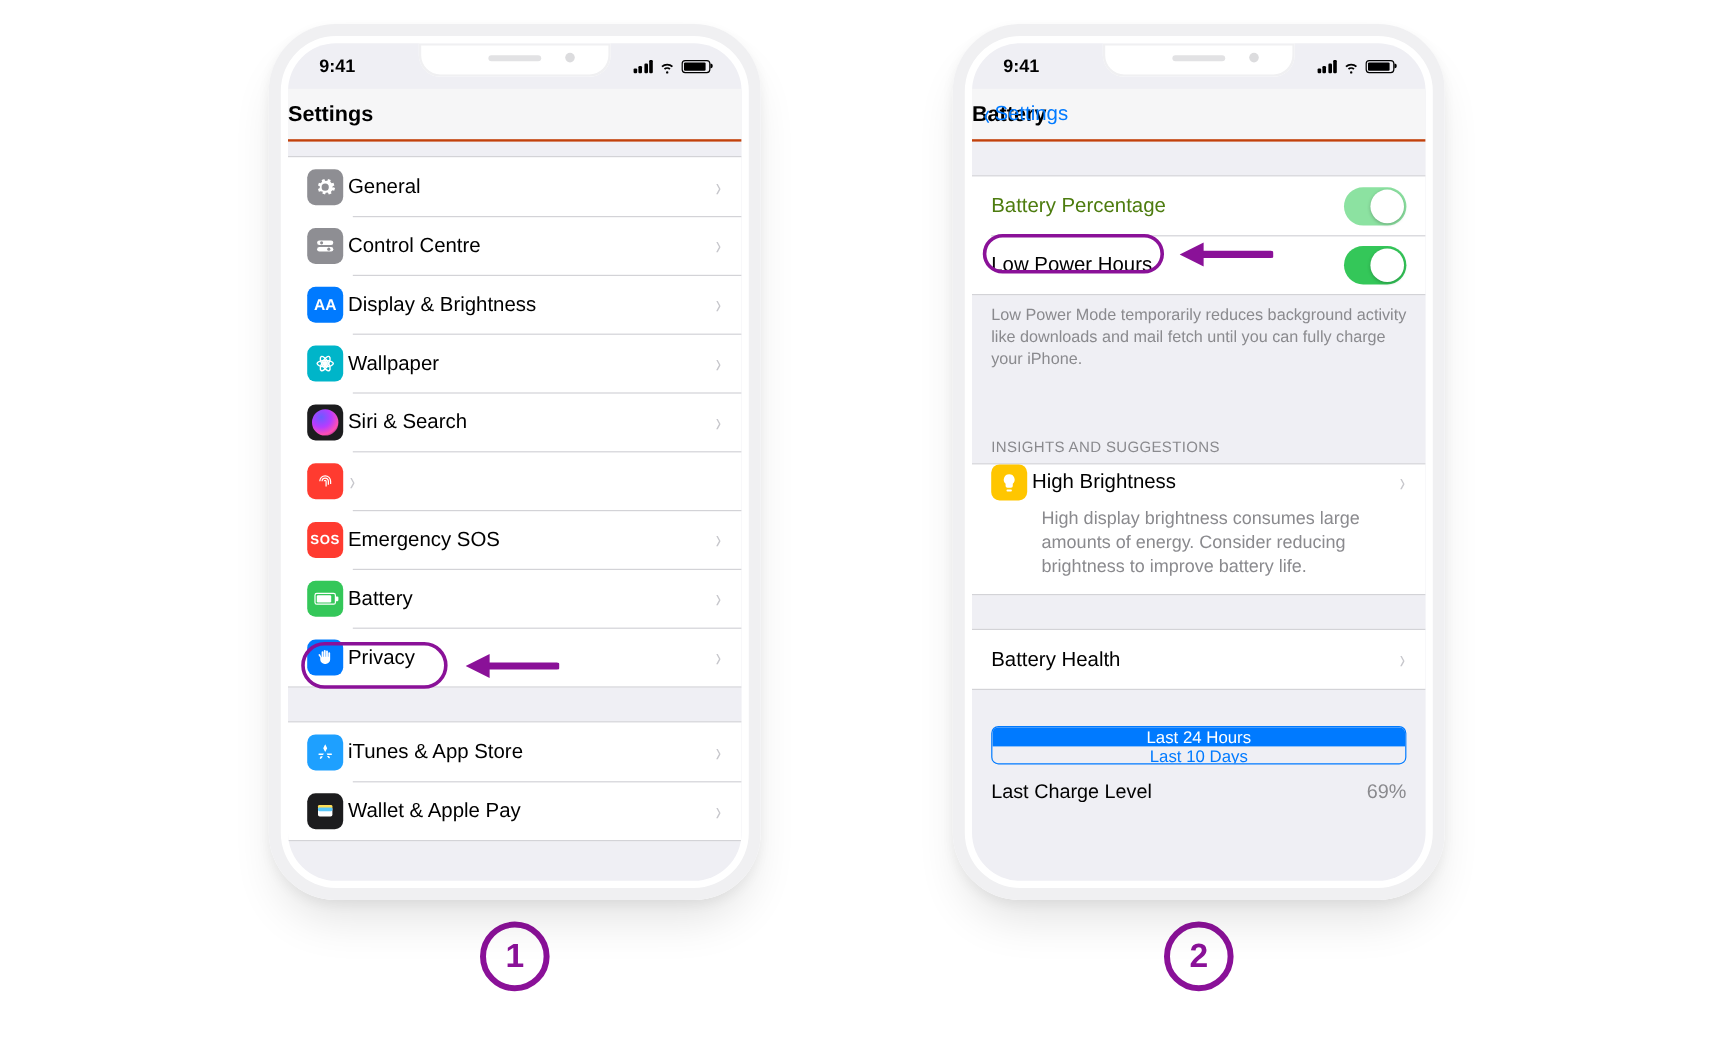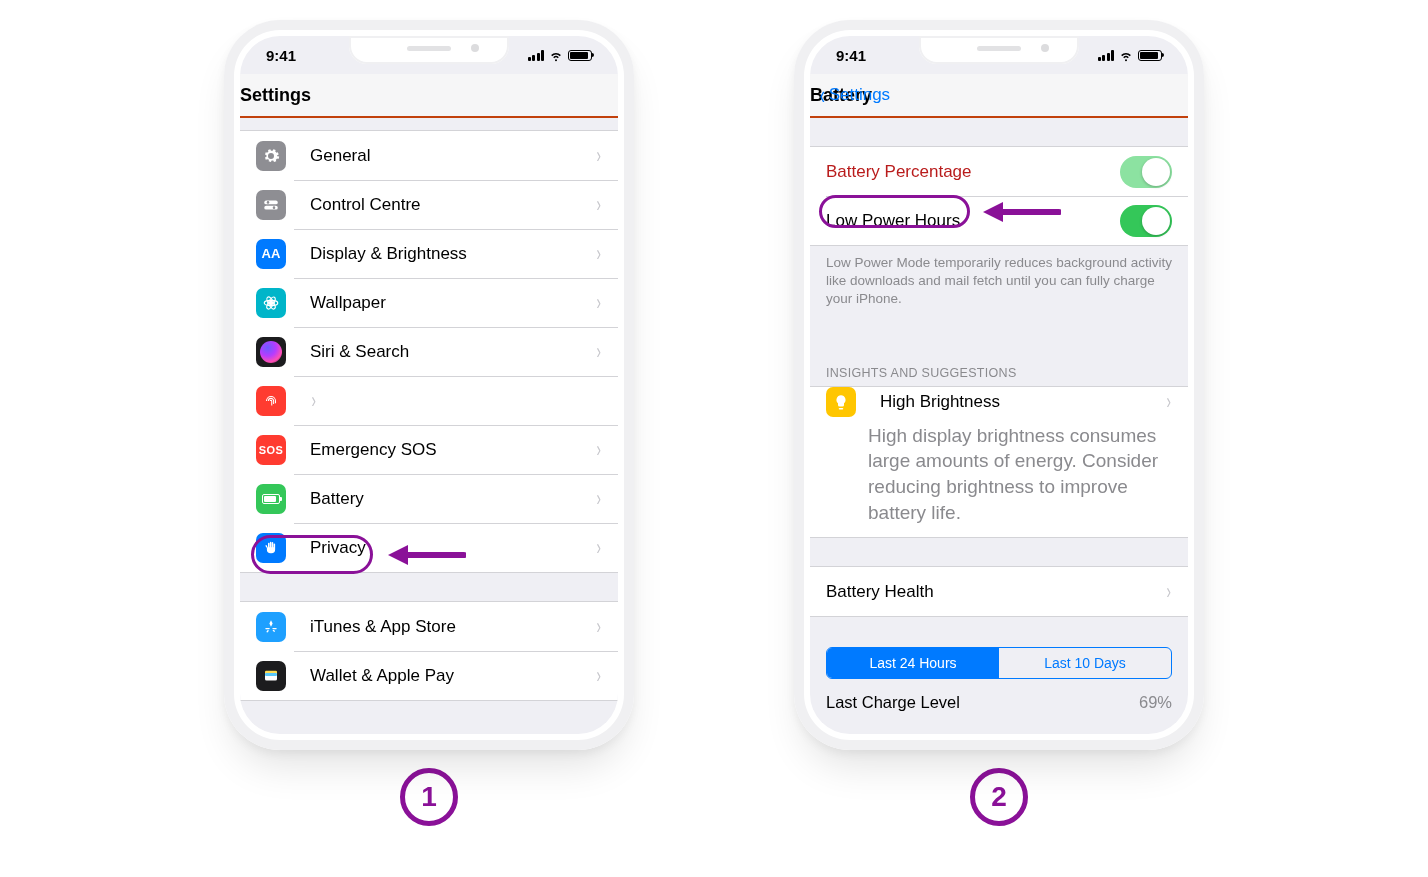--- a/index.html
+++ b/index.html
@@ -133,25 +133,25 @@
   }
   .cell + .cell::before {
     content:""; position:absolute; left: 54px; right:0; top:0;
     height:1px; background:#d3d3d7;
   }
   .cell.no-icon + .cell.no-icon::before,
   .cell.no-icon::before { left: 16px; }
   .icon-box {
     width: 30px; height: 30px; border-radius: 7px;
     display:flex; align-items:center; justify-content:center;
-    color:#fff; font-size:16px; margin-right:24px;
+    color:#fff; font-size:16px; margin-right:4px;
     flex: 0 0 30px;
   }
   .cell-label { flex:1; font-size:17px; color:#000; }
-  .cell-sub { font-size:19px; color:#8a8a8e; line-height:1.35; padding: 6px 0 12px 0; }
+  .cell-sub { font-size:15px; color:#8a8a8e; line-height:1.35; padding: 6px 0 12px 0; }
   .cell.with-sub { flex-direction: column; align-items: flex-start; }
   .cell.with-sub .row1 { display:flex; align-items:center; width:100%; }
   .disclosure { color:#c7c7cc; font-size:22px; transform: scaleX(0.6); font-weight: 300; }
 
   
   .toggle {
     width: 52px; height: 32px; border-radius: 16px;
     position: relative; flex: 0 0 52px; margin-left:auto;
   }
   .toggle::after {
@@ -169,20 +169,21 @@
   }
 
   
   .seg {
     margin-top: 30px;
     padding: 0 16px 10px 16px;
   }
   .seg-inner {
     display:flex; border:1.5px solid #007aff; border-radius:6px; overflow:hidden;
     height:32px;
+    flex-direction:column;
   }
   .seg-item {
     flex:1; display:flex; align-items:center; justify-content:center;
     font-size:14px; color:#007aff;
   }
   .seg-item.active { background:#007aff; color:#fff; }
   .charge-row {
     display:flex; align-items:center; justify-content:space-between;
     padding: 4px 16px 0 16px; font-size:16.5px; color:#000;
   }
@@ -427,21 +428,21 @@
           <span class="nav-back">
             <span class="chev-left">‹</span>
             <span>Settings</span>
           </span>
           <span class="nav-title">Battery</span>
         </div>
 
         <div class="group">
           <div class="cells">
             <div class="cell no-icon">
-              <span class="cell-label" style="color:#b91c1c">Battery Percentage</span>
+              <span class="cell-label" style="color:#4d7c0f">Battery Percentage</span>
               <span class="toggle on-light"></span>
             </div>
             <div class="cell no-icon" style="position:relative;">
               <span class="cell-label">Low Power Hours</span>
               <span class="toggle on"></span>
             </div>
           </div>
           <div class="footnote">Low Power Mode temporarily reduces background activity like downloads and mail fetch until you can fully charge your iPhone.</div>
         </div>
 

